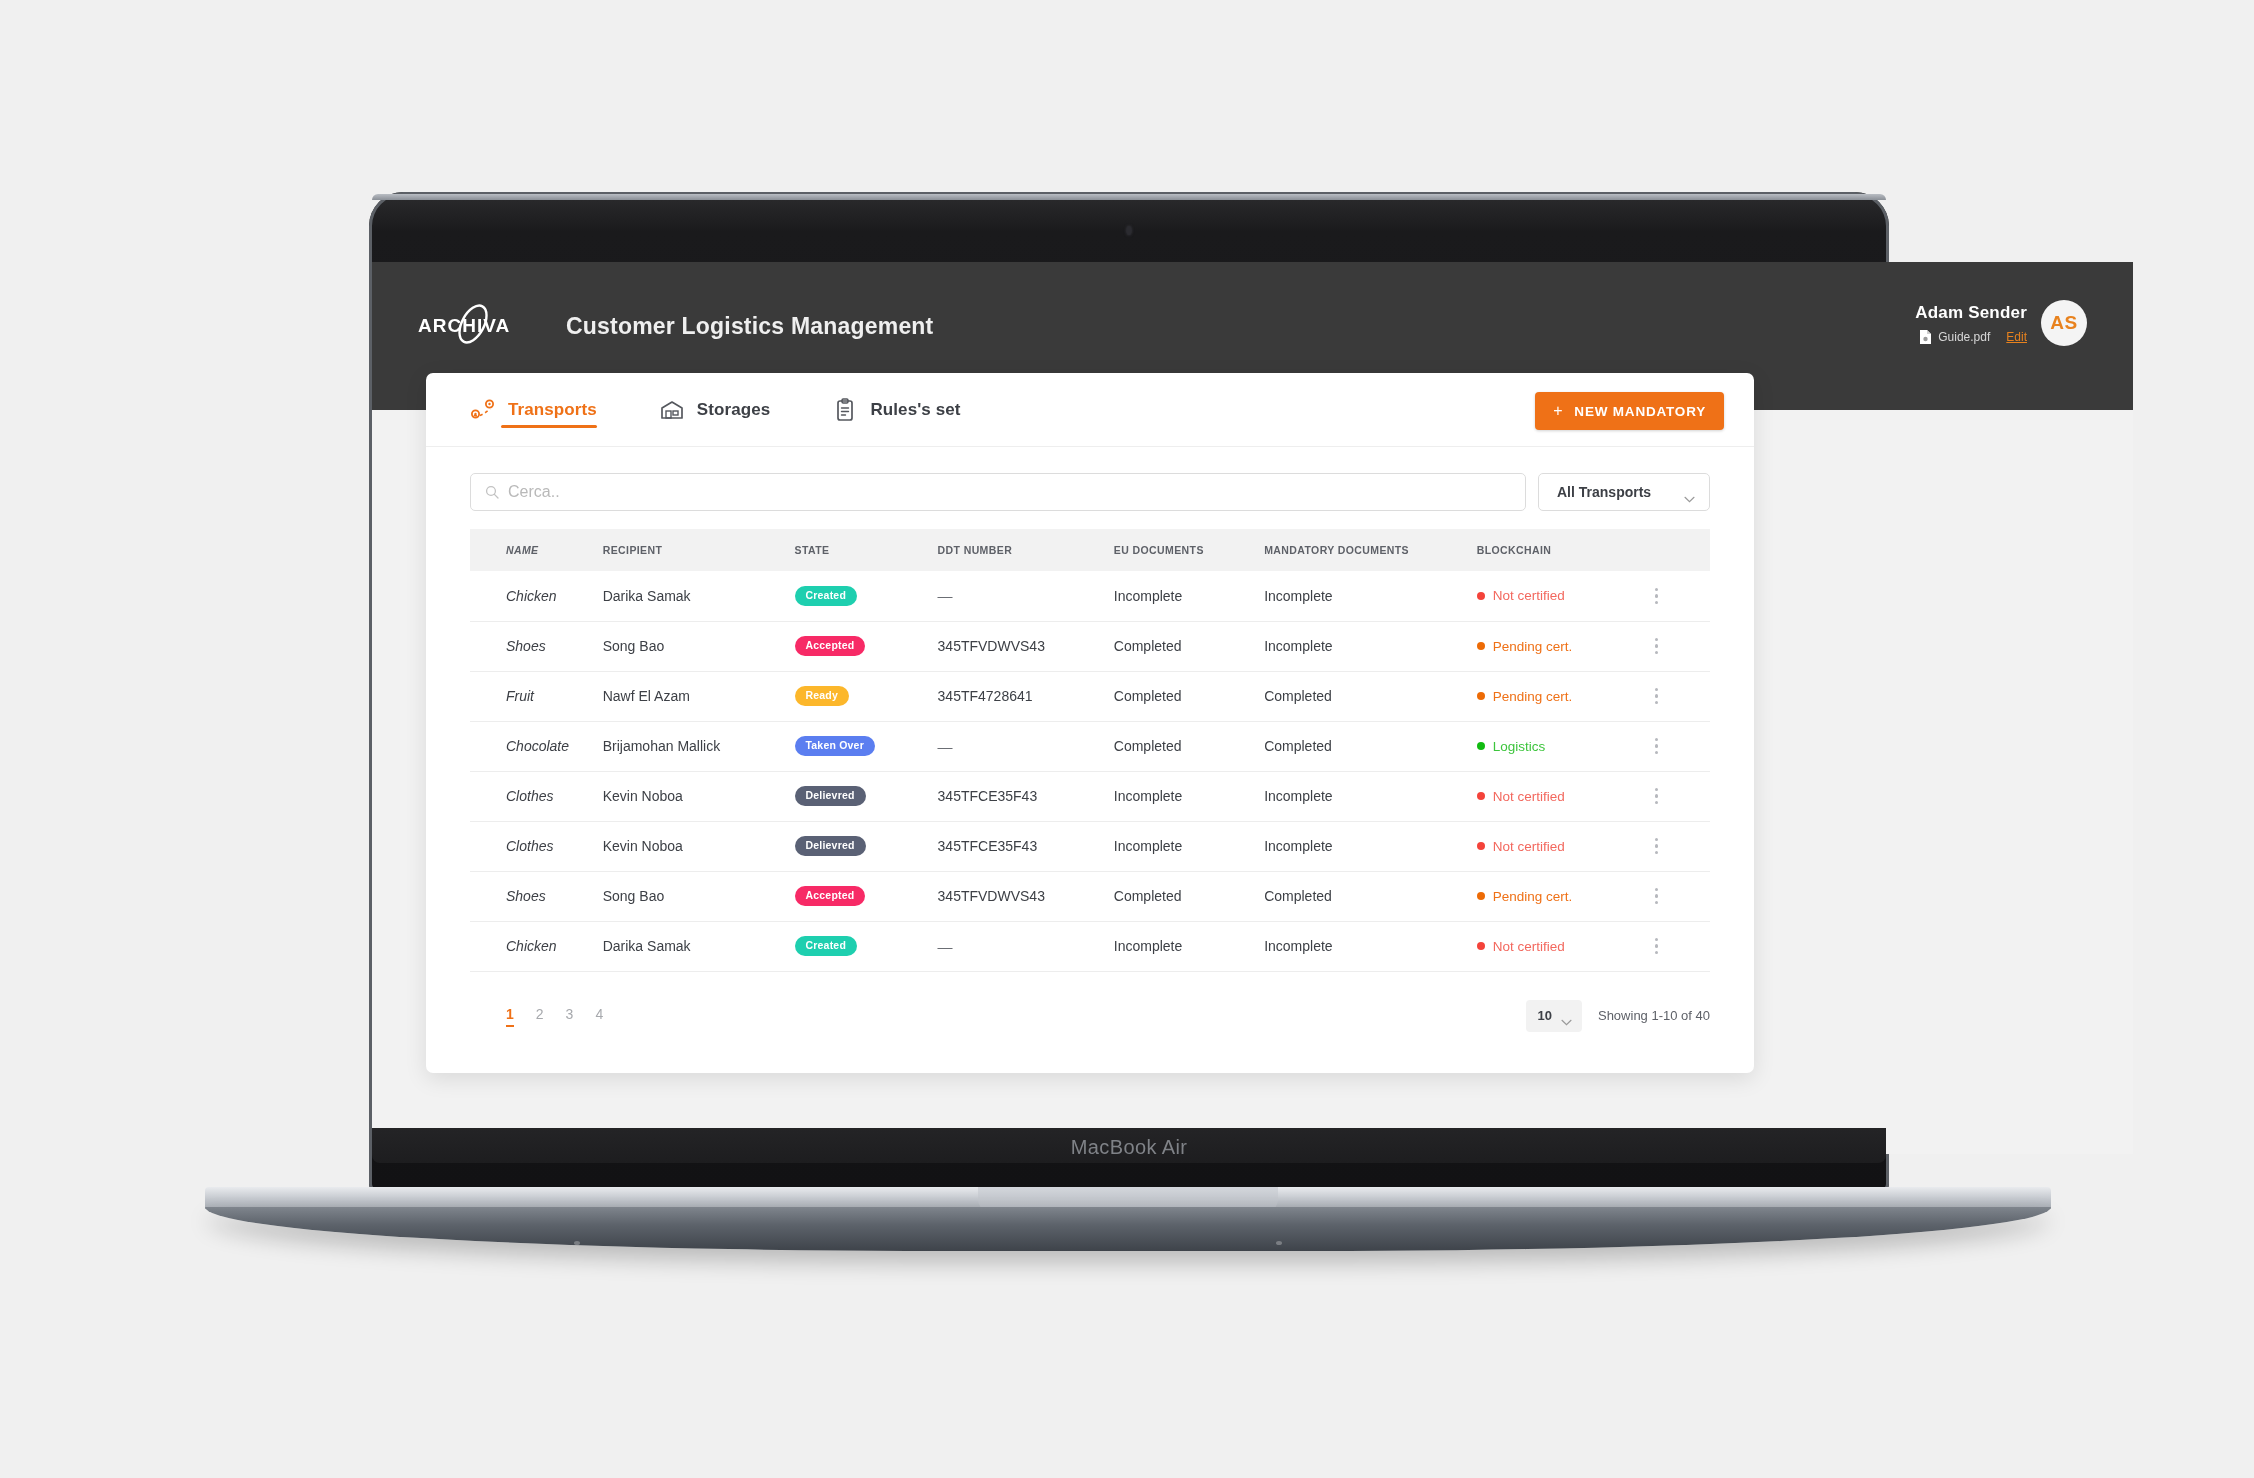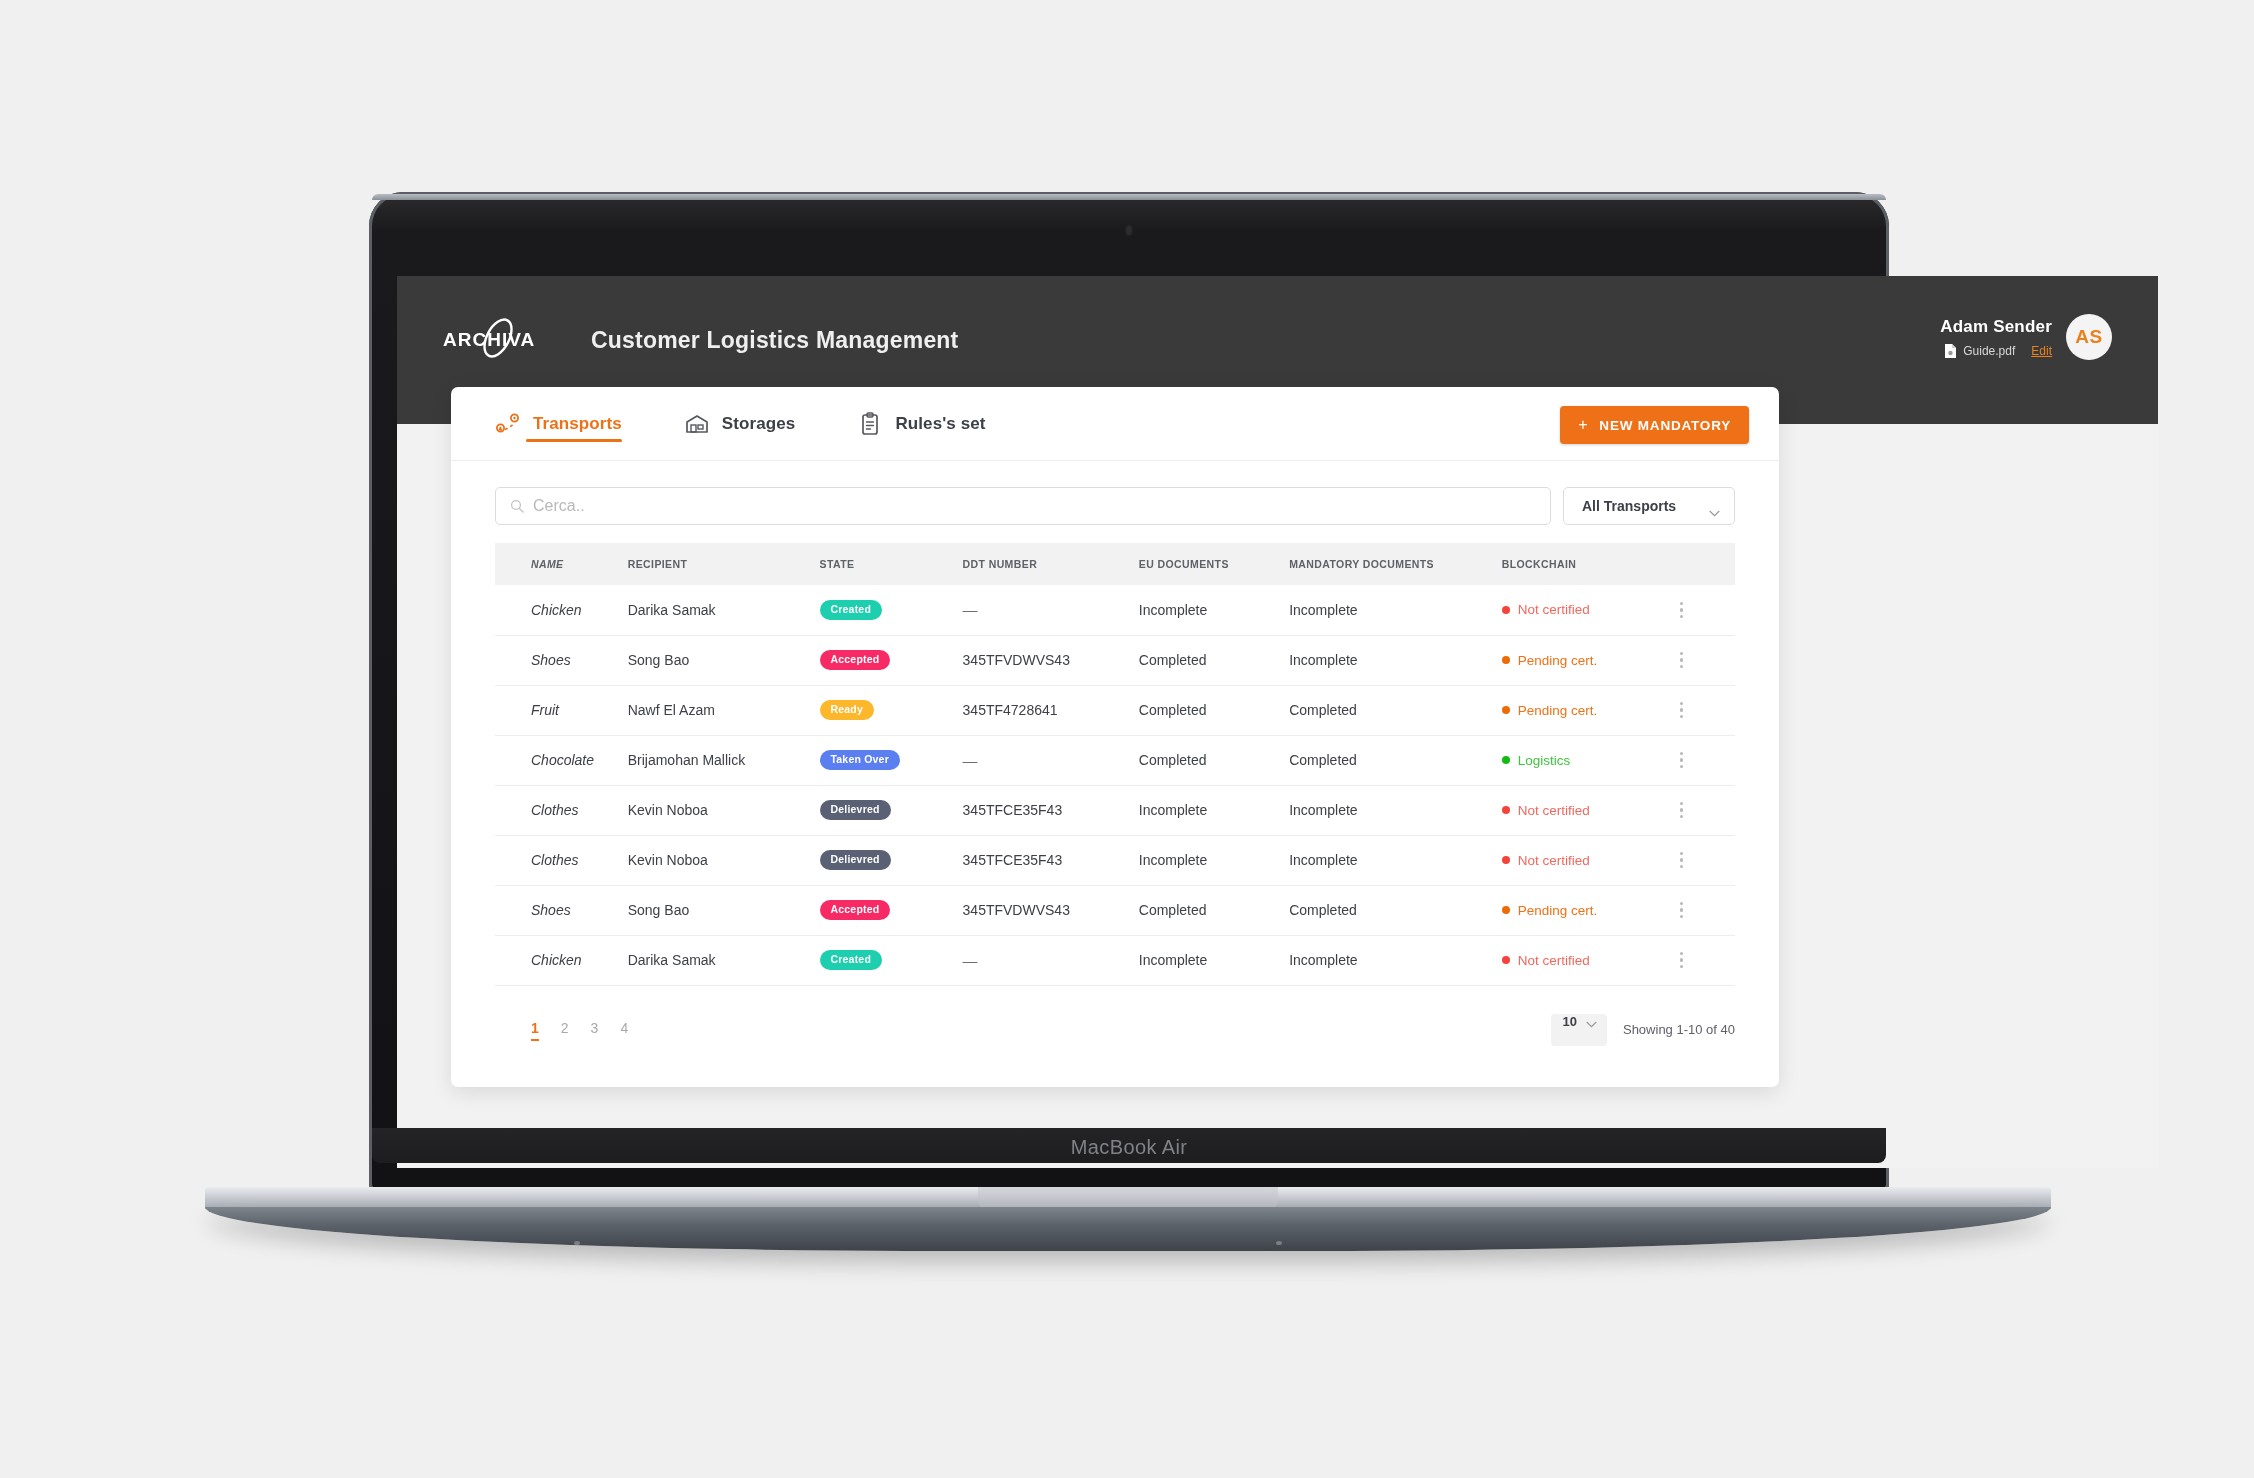--- a/index.html
+++ b/index.html
@@ -30,25 +30,24 @@
     border-radius: 32px 32px 0 0;
   }
   .camera {
     position:absolute; left: 50%; top: 34px; transform: translateX(-50%);
     width: 5px; height: 9px; border-radius: 50%;
     background: #2b2b30;
     box-shadow: 0 0 3px #3c3c44;
   }
   .screen {
     position: absolute;
-    left: 3px; top: 84px;
+    left: 3px; top: 70px;
     width: 1761px; height: 892px;
     background: #ffffff;
     overflow: hidden;
-    margin-left: 25px;
   }
   .chin {
     position: absolute; left: 3px; right: 3px; top: 936px; height: 35px;
     background: linear-gradient(180deg,#242426,#1d1d1f);
     border-radius: 0 0 8px 8px;
   }
   .chin-label {
     position: absolute; left: 50%; top: 8px; transform: translateX(-50%);
     font-size: 20px; letter-spacing: .4px;
     color: #7f8287;
@@ -218,21 +217,21 @@
   }
   .pages { display: flex; align-items: center; gap: 22px; }
   .page-num { font-size: 14px; color: #a7a9ad; cursor: pointer; position: relative; padding-bottom: 4px; }
   .page-num.active { color: #ef7117; font-weight: bold; }
   .page-num.active::after {
     content:""; position: absolute; left: 0; right: 0; bottom: -1px; height: 2px; background: #ef7117;
   }
   .pager-right { display: flex; align-items: center; gap: 16px; }
   .size-select {
     background: #f2f2f2; border-radius: 4px; height: 32px;
-    display: flex; align-items: flex-start; gap: 9px; padding: 0 10px 0 12px; cursor: pointer;
+    display: flex; align-items: center; gap: 9px; padding: 0 10px 0 12px; cursor: pointer;
   }
   .size-val { font-size: 13px; font-weight: bold; color: #3d4046; }
   .showing { font-size: 13px; color: #5e6168; }
 </style>
 </head>
 <body>
 
 <div id="laptop-mock">
   <div class="lid">
     <div class="lid-topbar"></div>

